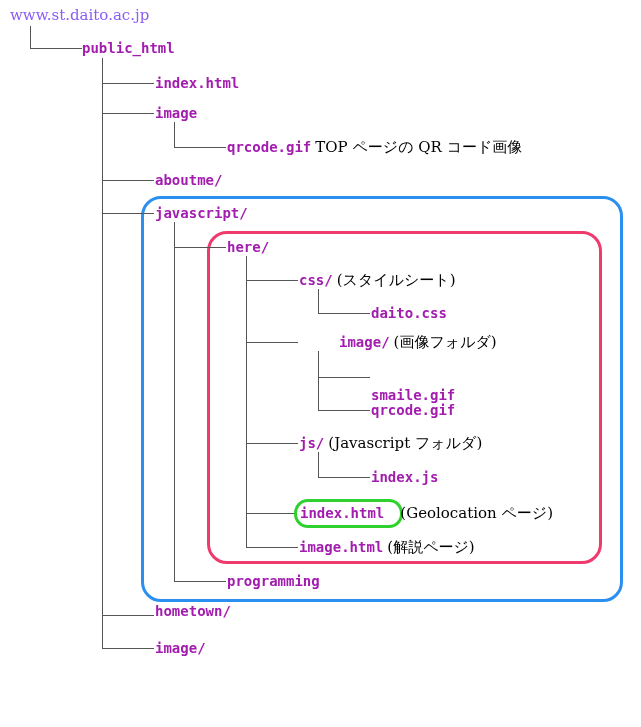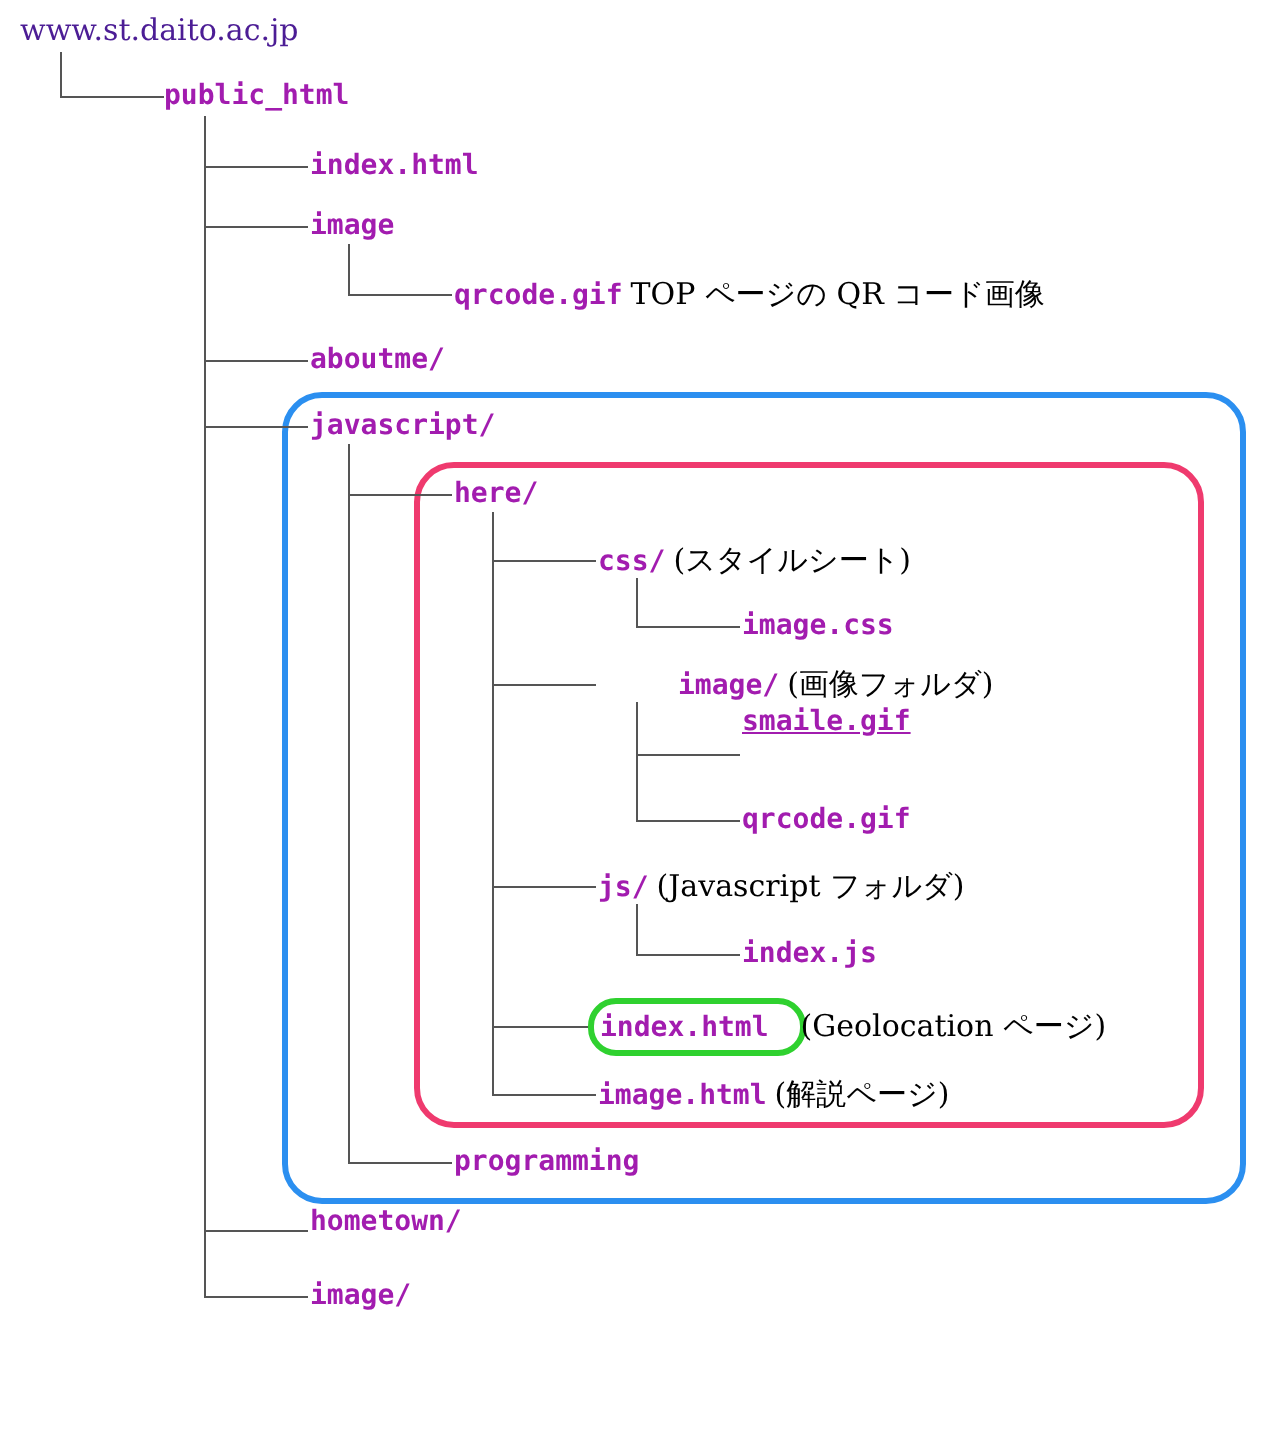--- a/index.html
+++ b/index.html
@@ -1,18 +1,18 @@
 <!DOCTYPE html>
 <html><head>
 <meta charset="utf-8">
 <style>
   html, body { margin: 0; padding: 0; background: #ffffff; }
   body { width: 641px; height: 727px; position: relative; overflow: hidden; }
   .mono { font-family: "DejaVu Sans Mono", "Liberation Mono", monospace; font-size: 14px; font-weight: bold; color: #a21caf; }
-  .serif { font-family: "DejaVu Serif", "Liberation Serif", serif; font-size: 15px; color: #4c1d95; }
+  .serif { font-family: "DejaVu Serif", "Liberation Serif", serif; font-size: 15px; color: #8b5cf6; }
   .lbl { position: absolute; white-space: nowrap; line-height: 18px; }
   .vl { position: absolute; width: 1px; background: #555; }
   .hl { position: absolute; height: 1px; background: #555; }
   .box { position: absolute; border-style: solid; box-sizing: border-box; }
   .box-blue { border-width: 3px; border-color: #2b8ff0; border-radius: 20px; }
   .box-pink { border-width: 3px; border-color: #ef3a6e; border-radius: 20px; }
   .box-green { border-width: 3px; border-color: #2fd12f; border-radius: 14px; }
   .note { font-family: "DejaVu Serif", "Liberation Serif", serif; font-weight: normal; font-size: 15px; }
 </style>
 </head>
@@ -68,27 +68,27 @@
 </div>
 <div class="lbl mono" style="left:155px; top:171px;">aboutme/</div>
 <div class="lbl mono" style="left:155px; top:204px;">javascript/</div>
 
 <div class="lbl mono" style="left:227px; top:238px;">here/</div>
 
 <div class="lbl" style="left:299px; top:271px;">
   <span class="mono">css/</span>
   <span class="note">(スタイルシート)</span>
 </div>
-<div class="lbl mono" style="left:371px; top:304px;">image.css</div>
+<div class="lbl mono" style="left:371px; top:304px;">daito.css</div>
 
 <div class="lbl" style="left:299px; top:333px;margin-left:40px;">
   <span class="mono">image/</span>
   <span class="note">(画像フォルダ)</span>
 </div>
-<div class="lbl mono" style="left:371px; top:352px;text-decoration:underline;">smaile.gif</div>
+<div class="lbl mono" style="left:371px; top:386px;">smaile.gif</div>
 <div class="lbl mono" style="left:371px; top:401px;">qrcode.gif</div>
 
 <div class="lbl" style="left:299px; top:434px;">
   <span class="mono">js/</span>
   <span class="note">(Javascript フォルダ)</span>
 </div>
 <div class="lbl mono" style="left:371px; top:468px;">index.js</div>
 
 <div class="lbl" style="left:300px; top:504px;">
   <span class="mono">index.html</span>

